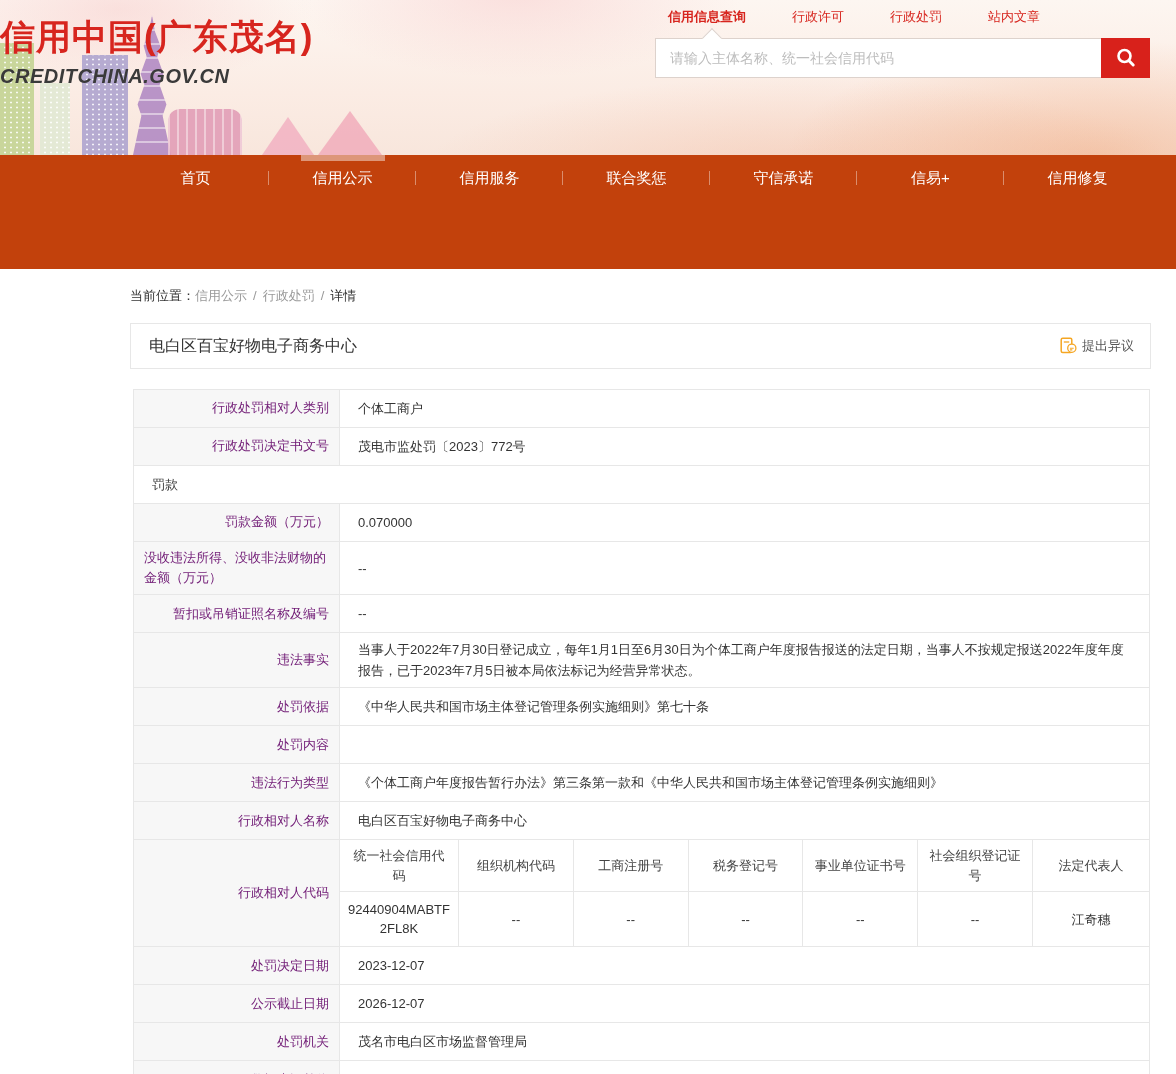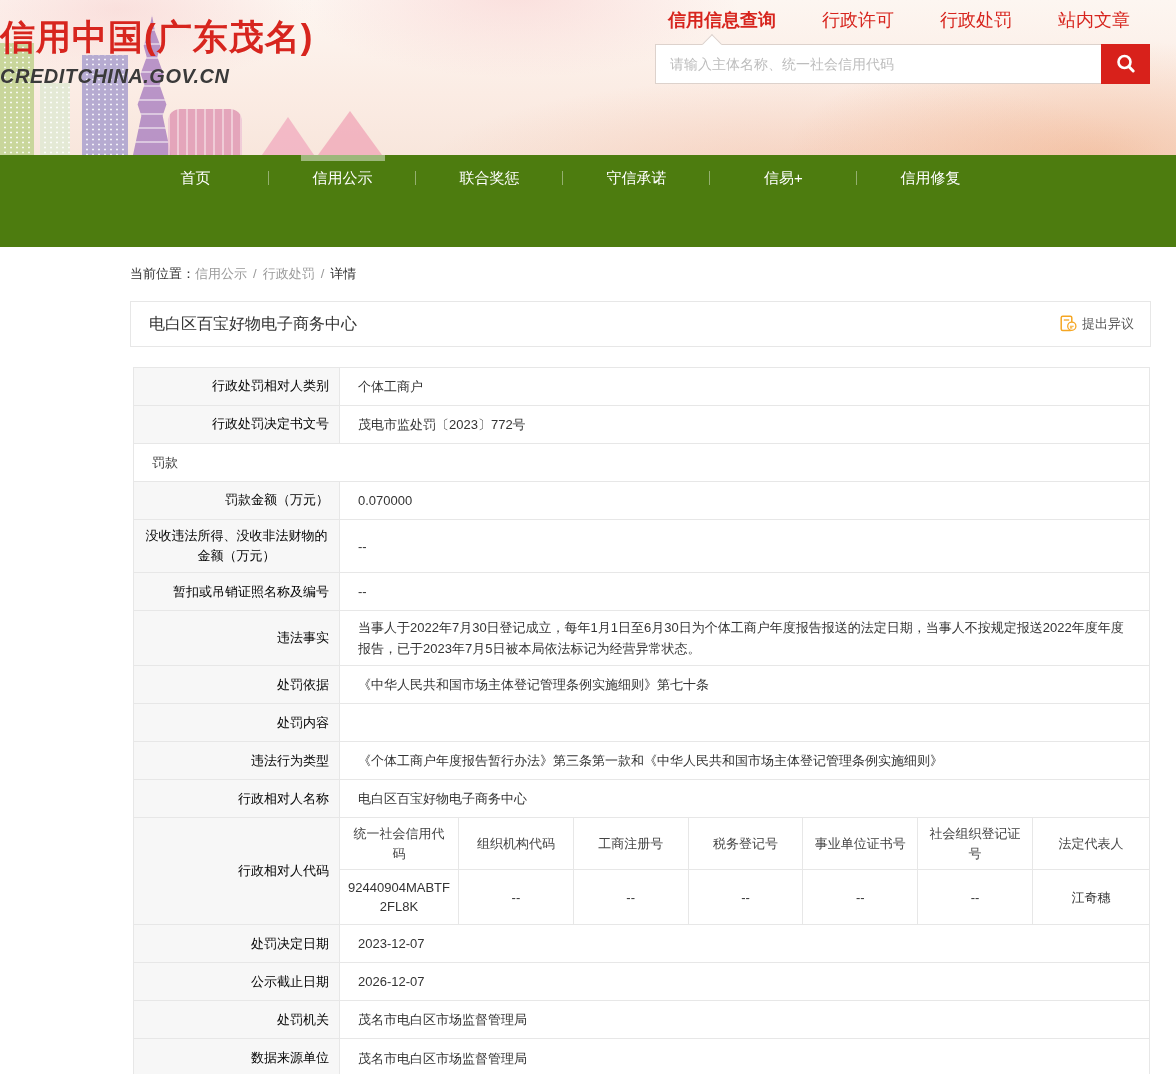--- a/index.html
+++ b/index.html
@@ -28,33 +28,33 @@
     background-image:repeating-linear-gradient(180deg, rgba(255,255,255,.5) 0 2px, transparent 2px 14px);
   }
   .hall { left:168px; width:74px; height:46px; background:#e19ab5; border-radius:12px 12px 0 0; opacity:.85;
     background-image:repeating-linear-gradient(90deg, rgba(255,255,255,.45) 0 2px, transparent 2px 9px); }
   .bridge { left:262px; width:52px; height:38px; background:#f0a9bd; opacity:.75; clip-path:polygon(50% 0,100% 100%,0 100%); }
   .bridge2 { left:318px; width:64px; height:44px; background:#ef9fb4; opacity:.7; clip-path:polygon(50% 0,100% 100%,0 100%); }
   .logo { position:absolute; left:0; top:14px; }
   .logo-title { font-size:35px; font-weight:bold; color:#d7251e; letter-spacing:1px; }
   .logo-sub { font-size:20px; font-weight:bold; color:#3a3a3a; margin-top:4px; letter-spacing:.5px;font-style:italic; }
   .hdr-right { position:absolute; left:655px; top:8px; width:495px; }
-  .quick-nav { display:flex; gap:46px; padding-left:13px; font-size:18px; }
+  .quick-nav { display:flex; gap:46px; padding-left:13px; font-size:13px; }
   .quick-nav a { color:#d7251e; text-decoration:none; cursor:pointer; }
   .quick-nav a.active { font-weight:bold; }
   .search-box { position:relative; margin-top:12px; display:flex; height:40px; }
   .notch { position:absolute; left:50px; top:-7px; width:14px; height:14px; background:#fff;
     border-left:1px solid #ddd2cc; border-top:1px solid #ddd2cc; transform:rotate(45deg); }
   .search-input { flex:1; height:40px; border:1px solid #ddd2cc; border-right:none; background:#fff;
     padding:0 14px; font-size:14px; color:#333; outline:none; font-family:inherit; }
   .search-input::placeholder { color:#bdbdbd; }
   .search-btn { width:49px; height:40px; background:#d8211b; border:none; cursor:pointer;
     display:flex; align-items:center; justify-content:center; }
   
-  .main-nav { background:#4d7c0f; height:92px; }
+  .main-nav { background:#c2410c; height:114px; }
   .nav-row { height:46px; display:flex; padding-left:122px; width:1152px; position:relative; }
   .nav-row + .nav-row { border-top:1px solid rgba(255,255,255,.45); }
   .nav-item { width:147px; height:100%; display:flex; align-items:center; justify-content:center;
     color:#fff; font-size:15px; position:relative; cursor:pointer; }
   .nav-item:not(:last-child)::after { content:""; position:absolute; right:0; top:16px; height:14px;
     width:1px; background:rgba(255,255,255,.4); }
   .ind-top { position:absolute; top:0; left:50%; transform:translateX(-50%); width:84px; height:6px;
     background:rgba(255,255,255,.45); }
   .ind-bottom { position:absolute; bottom:0; left:50%; transform:translateX(-50%); width:120px; height:4px;
     background:rgba(255,255,255,.8); }
@@ -65,22 +65,22 @@
   .breadcrumb .cur { color:#333; }
   
   .title-card { margin:18px 0 0 130px; width:1021px; height:46px; border:1px solid #e7e7e7;
     display:flex; align-items:center; justify-content:space-between; padding:0 16px 0 18px; background:#fff; }
   .page-title { font-size:16px; color:#333; }
   .objection { display:flex; align-items:flex-start; gap:5px; font-size:13px; color:#555; cursor:pointer; background:none; border:none; font-family:inherit; }
   
   .detail-table { margin:20px 0 0 133px; width:1017px; border:1px solid #e7e7e7; background:#fff; }
   .trow { display:flex; border-bottom:1px solid #e7e7e7; min-height:38px; }
   .trow:last-child { border-bottom:none; }
-  .tlabel { width:206px; background:#f7f7f7; border-right:1px solid #e7e7e7; color:#000000;
-    font-size:13px; display:flex; align-items:center; justify-content:flex-end; text-align:center;
+  .tlabel { width:206px; background:#f7f7f7; border-right:1px solid #e7e7e7; color:#701a75;
+    font-size:13px; display:flex; align-items:center; justify-content:flex-end; text-align:left;
     padding:6px 10px; line-height:1.55; }
   .tval { flex:1; font-size:13px; color:#333; display:flex; align-items:center;
     padding:6px 18px; line-height:1.62; }
   .tval.noPad { padding:0; }
   .ntable { width:100%; display:grid; grid-template-columns:118px repeat(5,1fr) 117px; }
   .ncell { display:flex; align-items:center; justify-content:center; text-align:center;
     font-size:13px; padding:6px 8px; line-height:1.5; word-break:break-all; }
   .ncell + .ncell { border-left:0; }
   .ncell:not(:nth-child(7n+1)) { border-left:1px solid #e7e7e7; }
   .nhead { min-height:52px; border-bottom:1px solid #e7e7e7; color:#444; }
@@ -126,20 +126,21 @@
   </div>
 </header>
 
 <nav class="main-nav">
   <div class="nav-row">
     <div class="nav-item">首页</div>
     <div class="nav-item">
         <span class="ind-top"></span>
         <span>信用公示</span>
       </div>
+    <div class="nav-item">信用服务</div>
     <div class="nav-item">联合奖惩</div>
     <div class="nav-item">守信承诺</div>
     <div class="nav-item">信易+</div>
     <div class="nav-item">信用修复</div>
   </div>
 </nav>
 
 <div class="breadcrumb">
   <span>当前位置：</span><a>信用公示</a><span class="sep">/</span><a>行政处罚</a><span class="sep">/</span><span class="cur">详情</span>
 </div>

